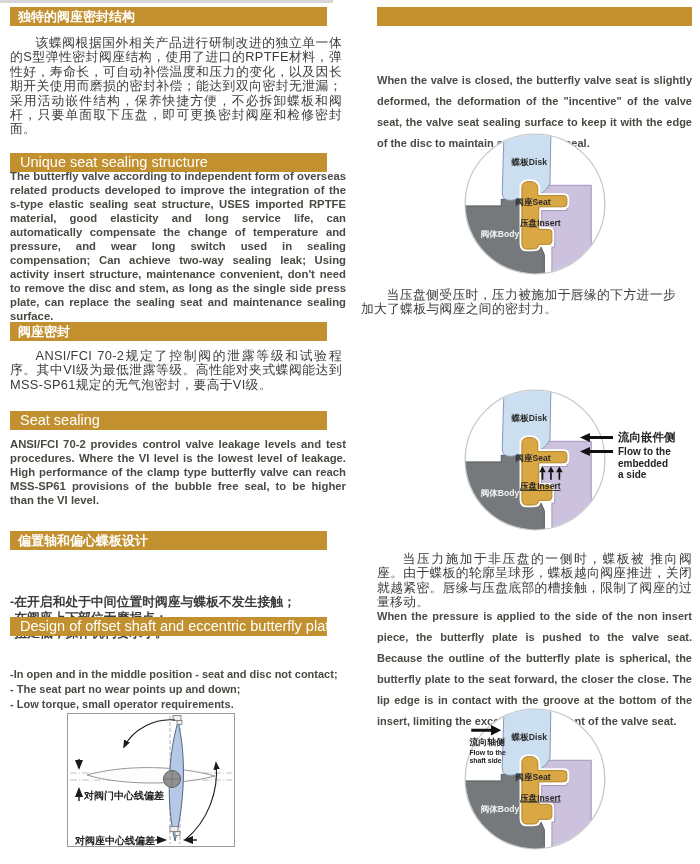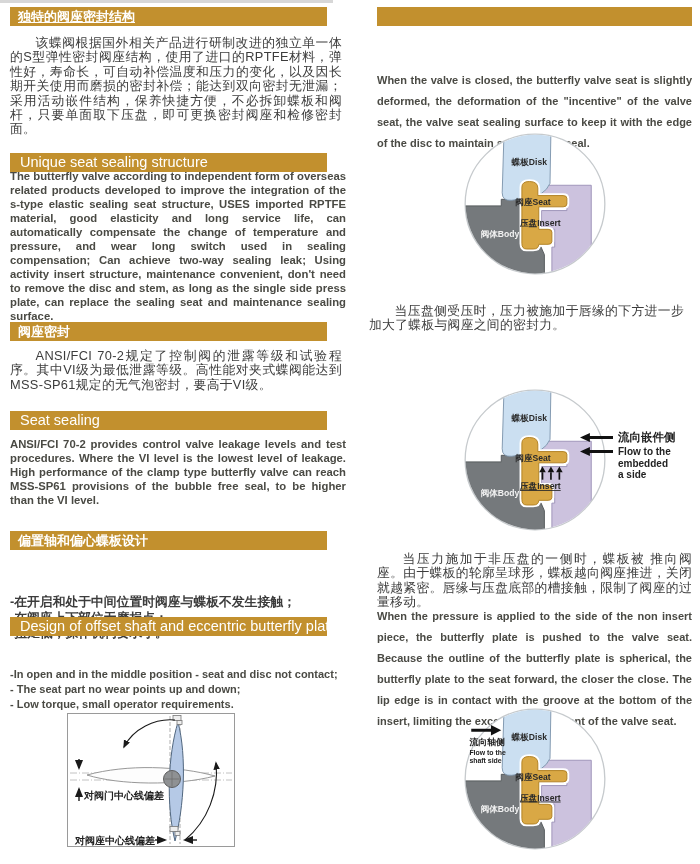--- a/index.html
+++ b/index.html
@@ -52,21 +52,21 @@
   .arc{fill:none;stroke:#1a1a1a;stroke-width:1.1;}
   .measure{stroke:#1a1a1a;stroke-width:1.4;fill:none;}
   .dlbl{font-size:10px;font-weight:700;fill:#222;}
 </style>
 </head>
 <body>
 
 <div class="page">
   <div class="top-strip"></div>
 
-  <div class="bar zh" style="left:10px;top:7px;width:317px;text-decoration:underline;">独特的阀座密封结构</div>
+  <div class="bar zh" style="left:10px;top:7px;width:317px;">独特的阀座密封结构</div>
   <div class="para zh-para" style="left:10px;top:36px;width:332px;">该蝶阀根据国外相关产品进行研制改进的独立单一体的S型弹性密封阀座结构，使用了进口的RPTFE材料，弹性好，寿命长，可自动补偿温度和压力的变化，以及因长期开关使用而磨损的密封补偿；能达到双向密封无泄漏；采用活动嵌件结构，保养快捷方便，不必拆卸蝶板和阀杆，只要单面取下压盘，即可更换密封阀座和检修密封面。</div>
 
   <div class="bar en" style="left:10px;top:153px;width:317px;">Unique seat sealing structure</div>
   <div class="para en-para" style="left:10px;top:169px;width:336px;">The butterfly valve according to independent form of overseas related products developed to improve the integration of the s-type elastic sealing seat structure, USES imported RPTFE material, good elasticity and long service life, can automatically compensate the change of temperature and pressure, and wear long switch used in sealing compensation; Can achieve two-way sealing leak; Using activity insert structure, maintenance convenient, don't need to remove the disc and stem, as long as the single side press plate, can replace the sealing seat and maintenance sealing surface.</div>
 
   <div class="bar zh" style="left:10px;top:322px;width:317px;">阀座密封</div>
   <div class="para zh-para" style="left:10px;top:349px;width:332px;">ANSI/FCI 70-2规定了控制阀的泄露等级和试验程序。其中VI级为最低泄露等级。高性能对夹式蝶阀能达到MSS-SP61规定的无气泡密封，要高于VI级。</div>
 
   <div class="bar en" style="left:10px;top:411px;width:317px;">Seat sealing</div>
   <div class="para en-para" style="left:10px;top:437px;width:336px;">ANSI/FCI 70-2 provides control valve leakage levels and test procedures. Where the VI level is the lowest level of leakage. High performance of the clamp type butterfly valve can reach MSS-SP61 provisions of the bubble free seal, to be higher than the VI level.</div>
@@ -131,21 +131,21 @@
       <path class="sh-disk" d="M 47,2 L 45,68 Q 45,77 55,76 L 70,74 Q 90,72 96,58 L 97,2 Z"></path>
       <path class="sh-seat-halo" d="M 66,62 Q 66,56 74,56 Q 83,56 83,63 L 83,71 L 110,71 Q 114,71 114,74 L 114,80 Q 114,83 110,83 L 84,83 L 84,107 L 94,107 Q 98,107 98,110 L 98,120 Q 98,123 94,123 L 84,123 Q 84,128 78,128 L 71,128 Q 66,128 66,122 Z"></path>
       <path class="sh-seat" d="M 66,62 Q 66,56 74,56 Q 83,56 83,63 L 83,71 L 110,71 Q 114,71 114,74 L 114,80 Q 114,83 110,83 L 84,83 L 84,107 L 94,107 Q 98,107 98,110 L 98,120 Q 98,123 94,123 L 84,123 Q 84,128 78,128 L 71,128 Q 66,128 66,122 Z"></path>
     </g>
     <text class="lbl" x="55" y="38">蝶板Disk</text>
     <text class="lbl" x="59" y="81">阀座Seat</text>
     <text class="lbl" x="64" y="103">压盘Insert</text>
     <text class="lbl light" x="22" y="115">阀体Body</text>
   </svg>
 
-  <div class="para zh-para" style="left:369px;top:288px;width:315px;margin-top:16px;">当压盘侧受压时，压力被施加于唇缘的下方进一步加大了蝶板与阀座之间的密封力。</div>
+  <div class="para zh-para" style="left:361px;top:288px;width:315px;">当压盘侧受压时，压力被施加于唇缘的下方进一步加大了蝶板与阀座之间的密封力。</div>
 
   <svg style="position:absolute;left:460px;top:385px;" width="150" height="150" viewBox="0 0 160 160">
     <defs>
         <clipPath id="clip2">
           <circle cx="80" cy="80" r="74"></circle>
         </clipPath>
       </defs>
     <circle class="ring" cx="80" cy="80" r="74.5"></circle>
     <g clip-path="url(#clip2)">
       <path class="sh-insert" d="M 86,60 L 140,60 L 140,158 L 98,158 L 98,126 L 101,126 L 101,107 L 87,107 L 87,87 L 114,87 L 114,71 L 86,71 Z"></path>

